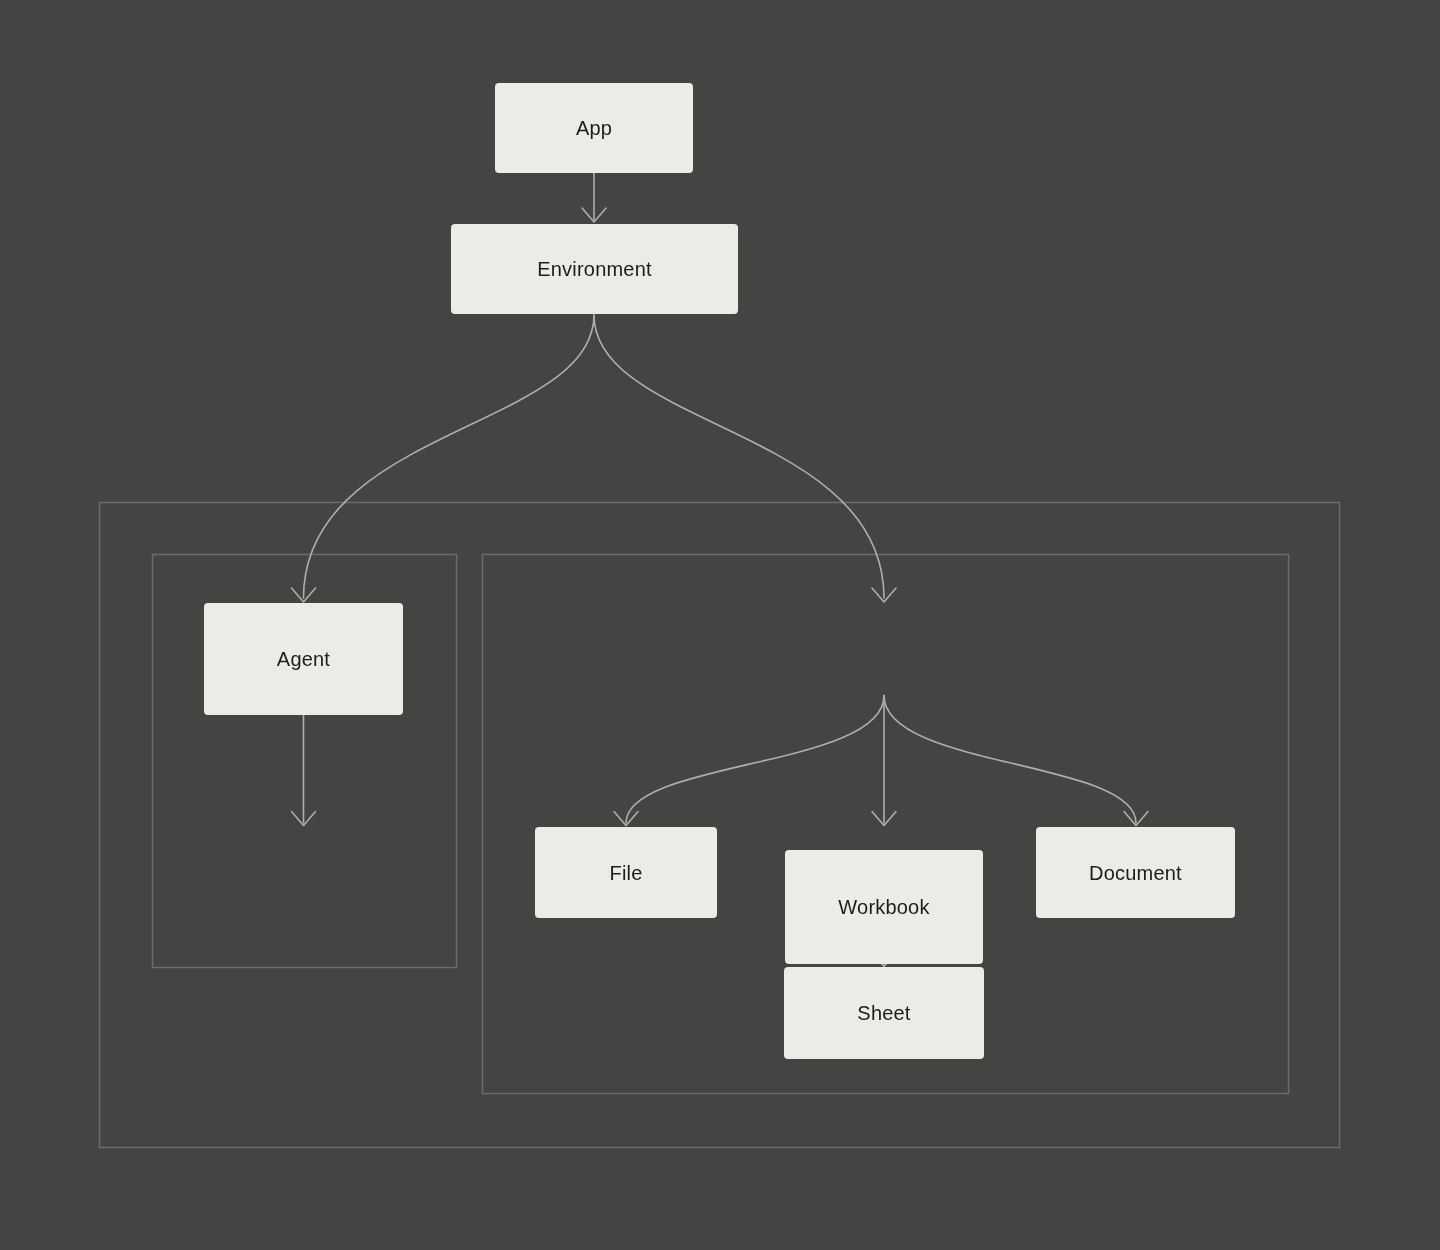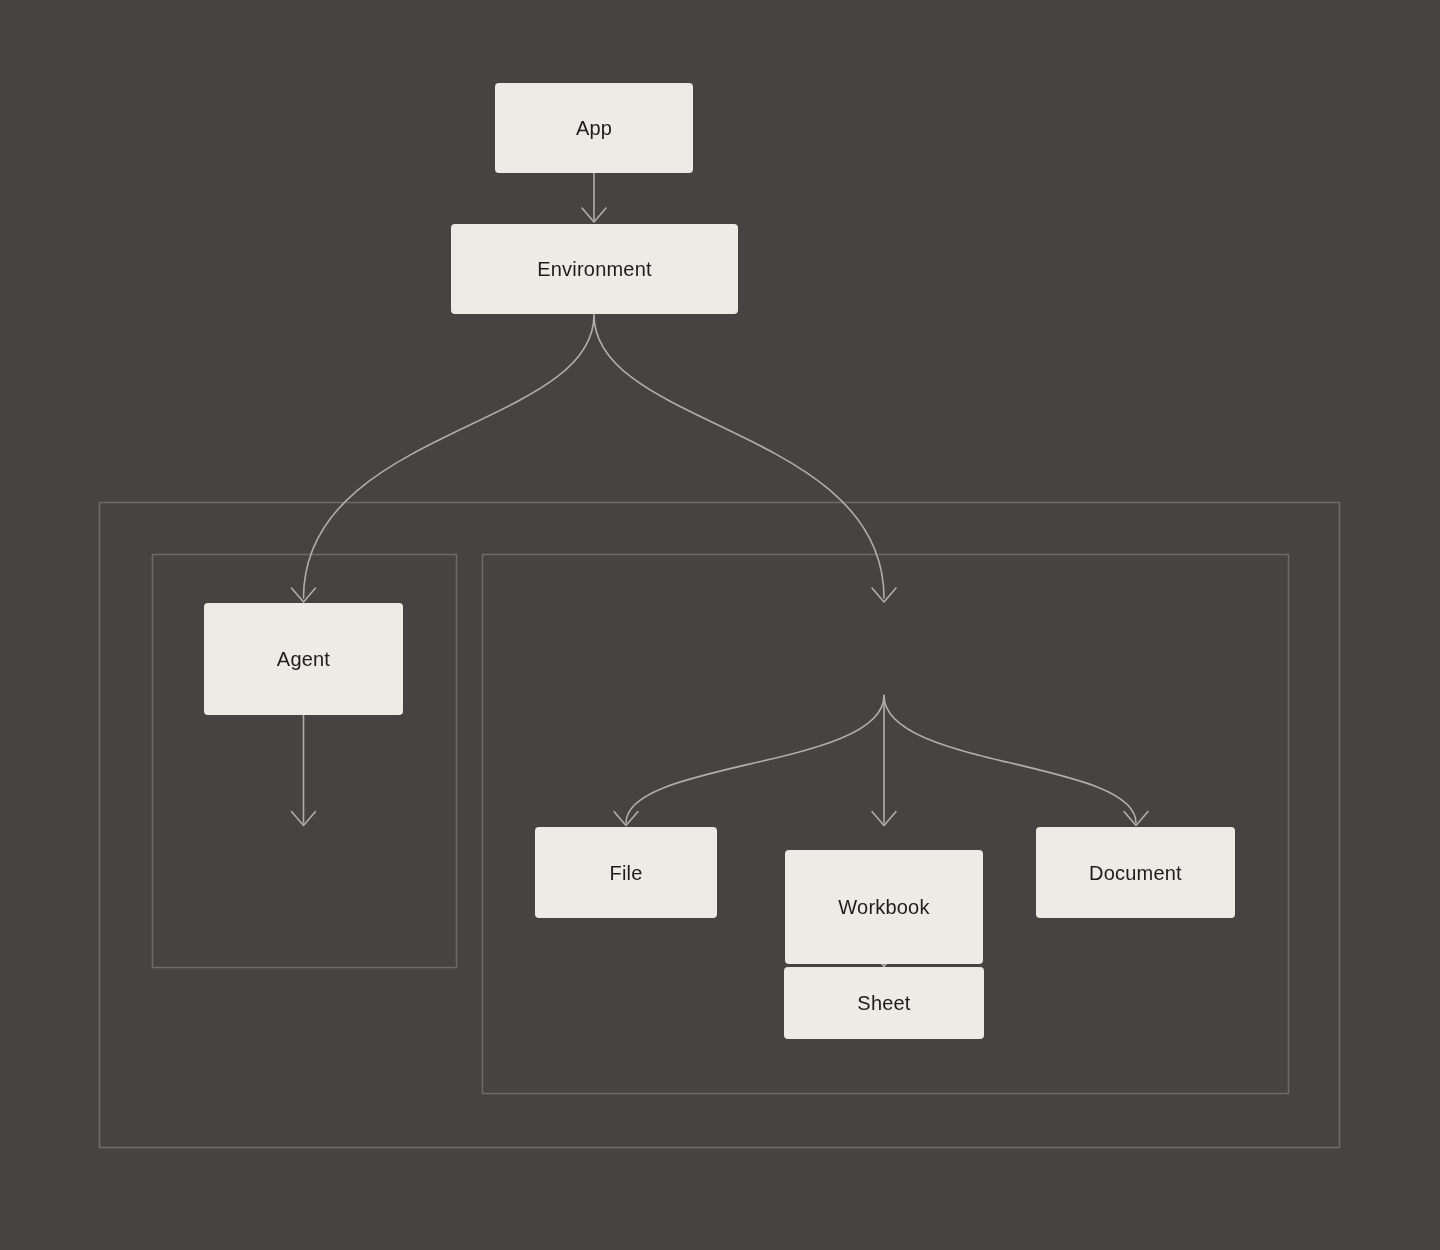--- a/index.html
+++ b/index.html
@@ -52,21 +52,21 @@
     white-space: nowrap;
   }
   .node-app        { left: 495px;  top: 83px;  width: 198px; height: 90px; }
   .node-environment{ left: 451px;  top: 224px; width: 287px; height: 90px; }
   .node-agent      { left: 204px;  top: 603px; width: 199px; height: 112px; }
   .node-job        { left: 204px;  top: 827px; width: 199px; height: 91px; }
   .node-space      { left: 785px;  top: 604px; width: 198px; height: 91px; }
   .node-file       { left: 535px;  top: 827px; width: 182px; height: 91px; }
   .node-workbook   { left: 785px;  top: 850px; width: 198px; height: 114px; }
   .node-document   { left: 1036px; top: 827px; width: 199px; height: 91px; }
-  .node-sheet      { left: 784px;  top: 967px; width: 200px; height: 72px; }
+  .node-sheet      { left: 784px;  top: 967px; width: 200px; height: 92px; }
 </style>
 </head>
 <body>
 
 <div class="diagram">
 
   <svg class="layer" width="1440" height="1250" viewBox="0 0 1440 1250">
 
     <rect class="group-rect" x="99.5" y="502.5" width="1240" height="645"></rect>
     <rect class="group-rect" x="152.5" y="554.5" width="304" height="413"></rect>

